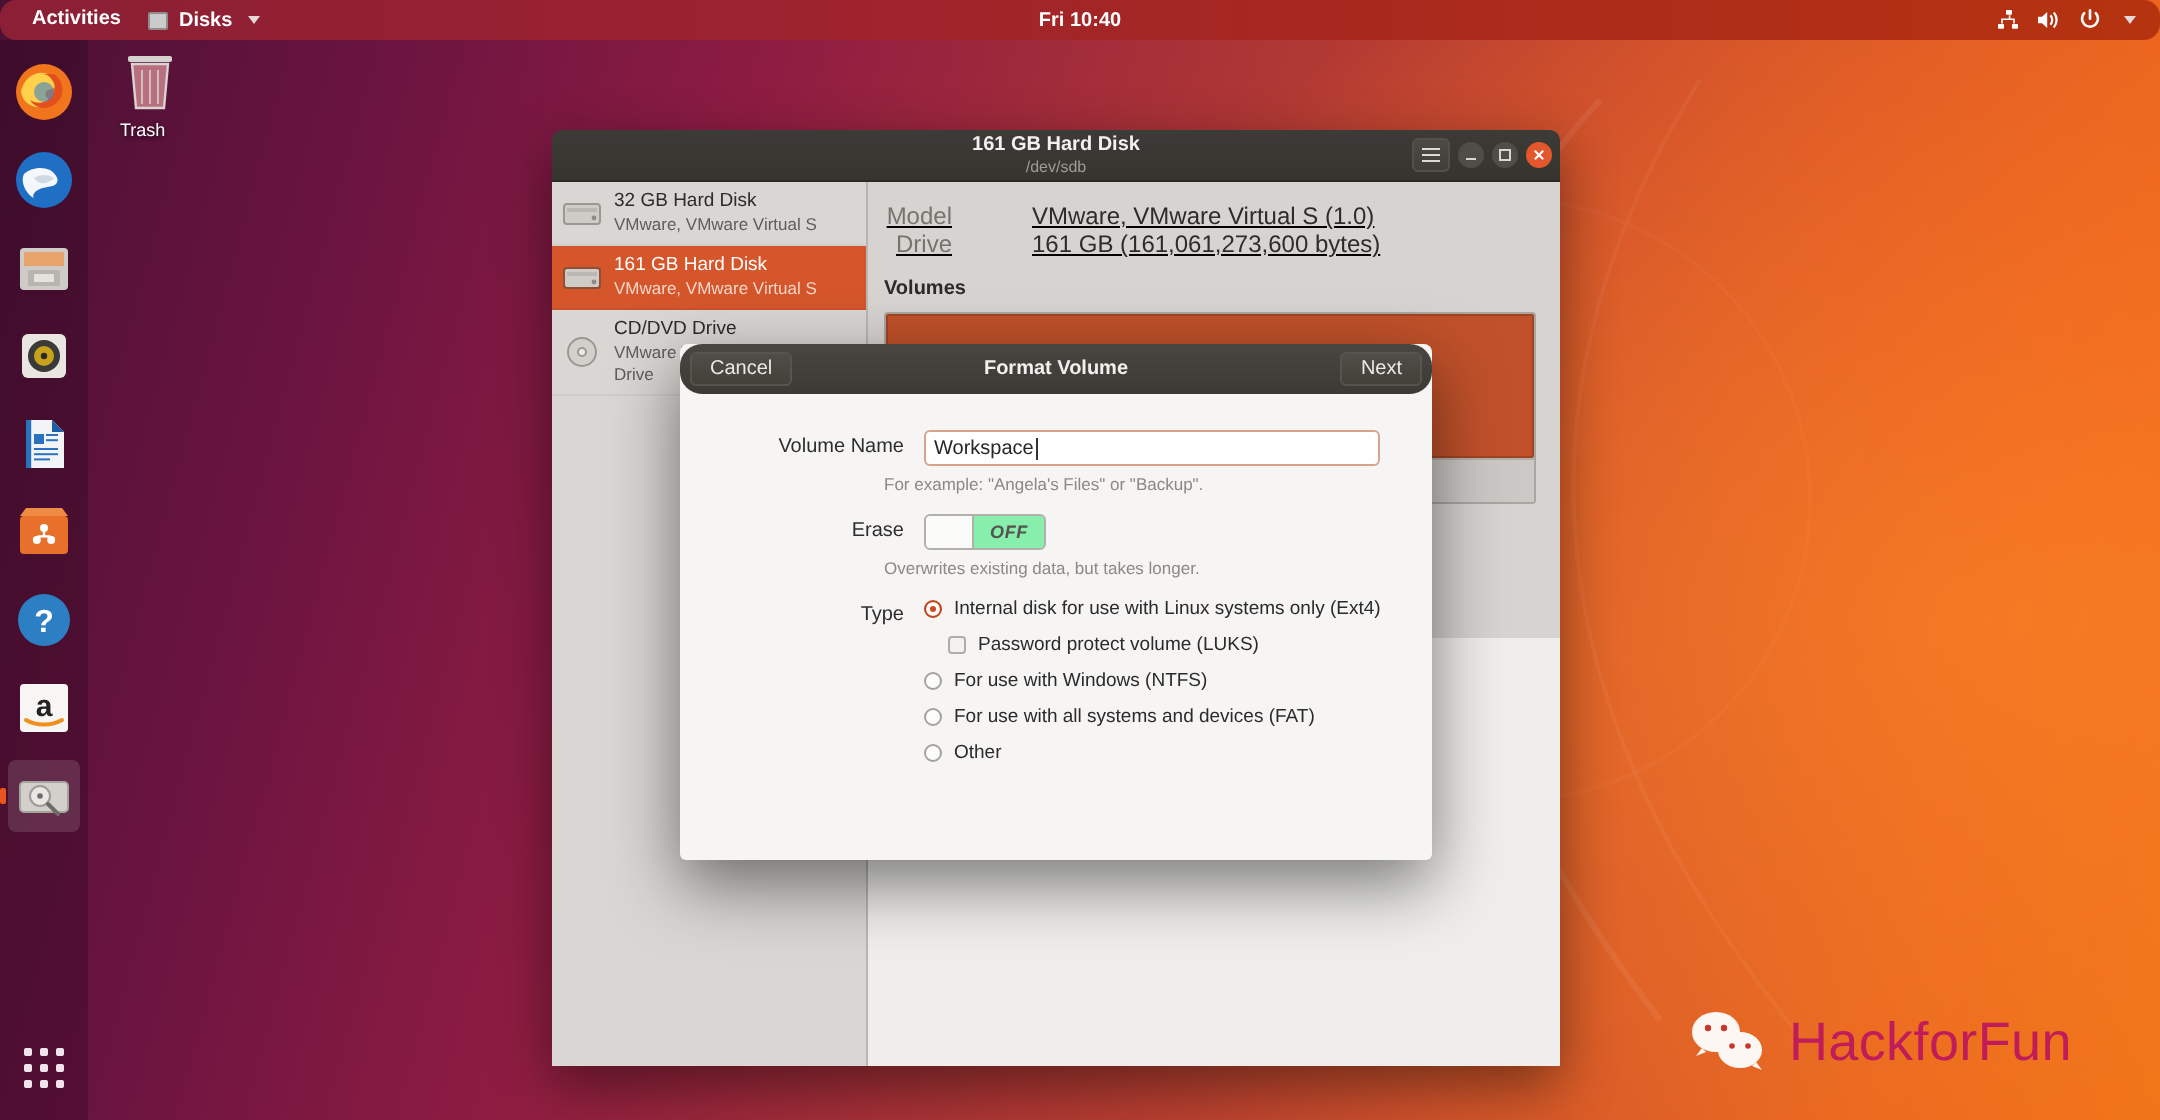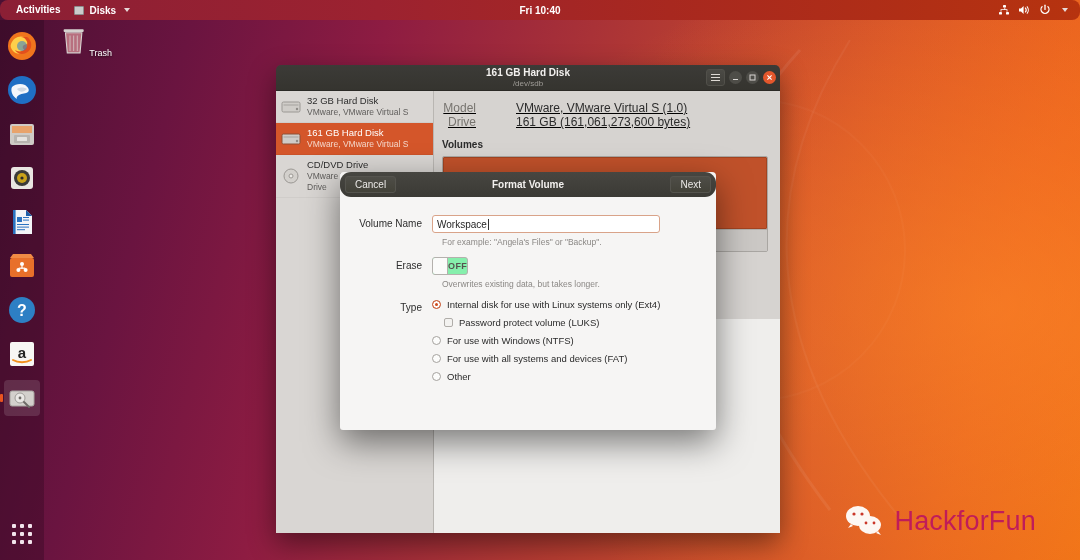--- a/index.html
+++ b/index.html
@@ -69,21 +69,21 @@
   .dock-item svg { display: block; }
   .dock-spacer { flex: 1 1 auto; }
   .grid-btn { width: 36px; height: 36px; margin-bottom: 8px;
     display:grid; grid-template-columns: repeat(3, 4px); grid-template-rows: repeat(3,4px);
     gap: 4px; align-content:center; justify-content:center; }
   .grid-btn i { display:block; width:4px;height:4px;background:#f2e4ec;border-radius:1px;}
 
   
   .trash {
     position: absolute; left: 60px; top: 24px; width: 52px;
-    display: flex; flex-direction: row; align-items: flex-end; gap: 2px;
+    display: flex; flex-direction: column; align-items: flex-start; gap: 2px;
     z-index: 10;
   }
   .trash-label { color: #fff; font-size: 9px; text-shadow: 0 1px 2px rgba(0,0,0,.7); }
 
   
   .watermark {
     position: absolute; right: 44px; bottom: 22px;
     display: flex; align-items: center; gap: 10px;
     color: #be185d; font-size: 27px; letter-spacing: .2px;
     opacity: .95; z-index: 12;
@@ -155,35 +155,35 @@
     padding: 0 5px; position: relative; border-radius: 11px;
   }
   .dlg-title { position:absolute; left:0; right:0; text-align:center;
     color:#f2f0ee; font-size:10px; font-weight:bold; pointer-events:none;}
   .dlg-btn {
     font-size: 10px; color: #ebe9e7; padding: 2px 9px; border-radius: 3px;
     border: 1px solid #55544e; background: linear-gradient(180deg,#4e4d47,#434239);
     z-index: 2;
   }
   .dlg-body { padding: 18px 16px 0 16px; }
-  .frow { display: flex; margin-bottom: 2px; }
+  .frow { display: flex; margin-bottom: 2px; margin-left: 30px; }
   .flabel { width: 76px; text-align: right; padding-right: 10px; font-size: 10px; color: #2d2d2d; line-height: 18px; }
   .fctrl { flex: 1; }
   .hint { font-size: 8.5px; color: #8b8885; margin-top: 4px; margin-bottom: 10px; }
   .hint.indent { margin-left: 86px; }
   .vol-input {
     width: 228px; height: 18px; border: 1px solid #d9a389; border-radius: 3px;
     background: #fff; font-size: 10px; color: #262626;
     padding: 0 4px; line-height: 17px; position: relative;
     display: flex; align-items: center;
   }
   .caretbar { display:inline-block; width:1px; height:11px; background:#333; margin-left:1px;}
   .toggle {
-    width: 36px; height: 18px; border: 1px solid #b4b1ad; border-radius: 3px;
-    background: #86efac; display: flex; align-items: center; overflow: hidden;
+    width: 61px; height: 18px; border: 1px solid #b4b1ad; border-radius: 3px;
+    background: #86efac; display: flex; align-items: center; overflow: hidden; font-style: italic;
   }
   .toggle .knob { width: 24px; height: 16px; background: #fbfbfa; border-right: 1px solid #b4b1ad; }
   .toggle .txt { flex: 1; text-align: center; font-size: 9px; color: #56534f; font-weight: bold; letter-spacing: .3px; }
   .radio-list { display: flex; flex-direction: column; gap: 7px; }
   .opt { display: flex; align-items: center; gap: 6px; font-size: 9.5px; color: #2b2b2b; }
   .opt.sub { margin-left: 12px; }
   .radio { width: 9px; height: 9px; border-radius: 50%; border: 1px solid #a5a29e; background: #fcfcfb; flex: 0 0 auto; }
   .radio.on { border-color: #c1451b; background: #fff;
     box-shadow: inset 0 0 0 2px #fff, inset 0 0 0 5px #cf4a1c; }
   .checkbox { width: 9px; height: 9px; border-radius: 2px; border: 1px solid #b0ada9; background: #f3f2f0; flex: 0 0 auto; }

